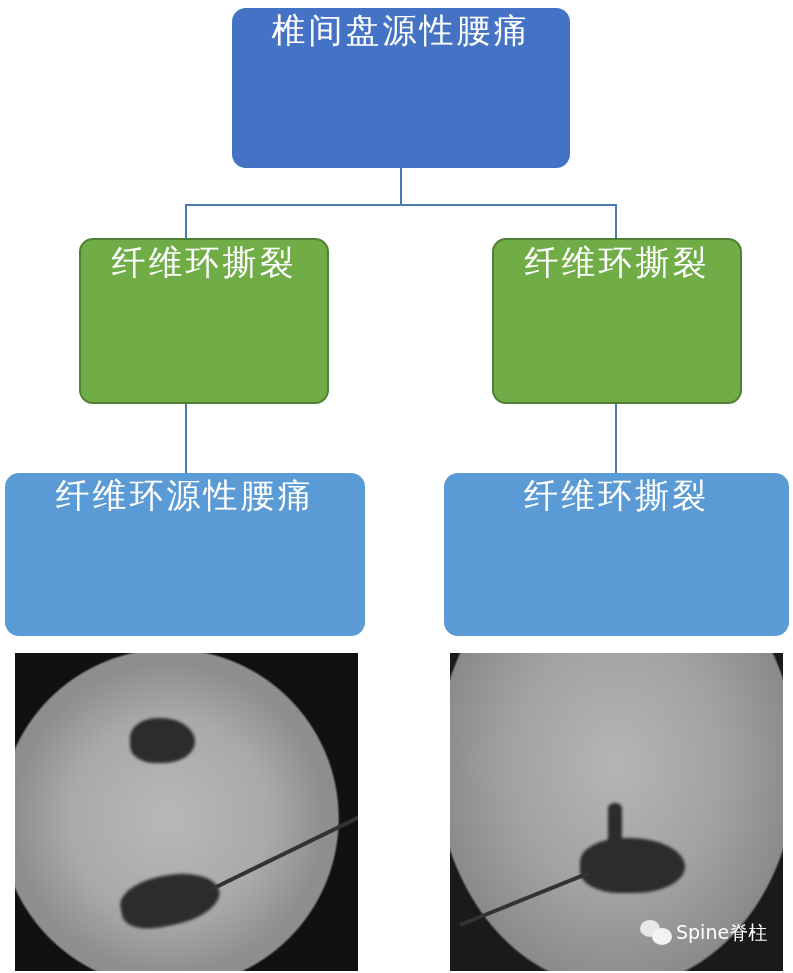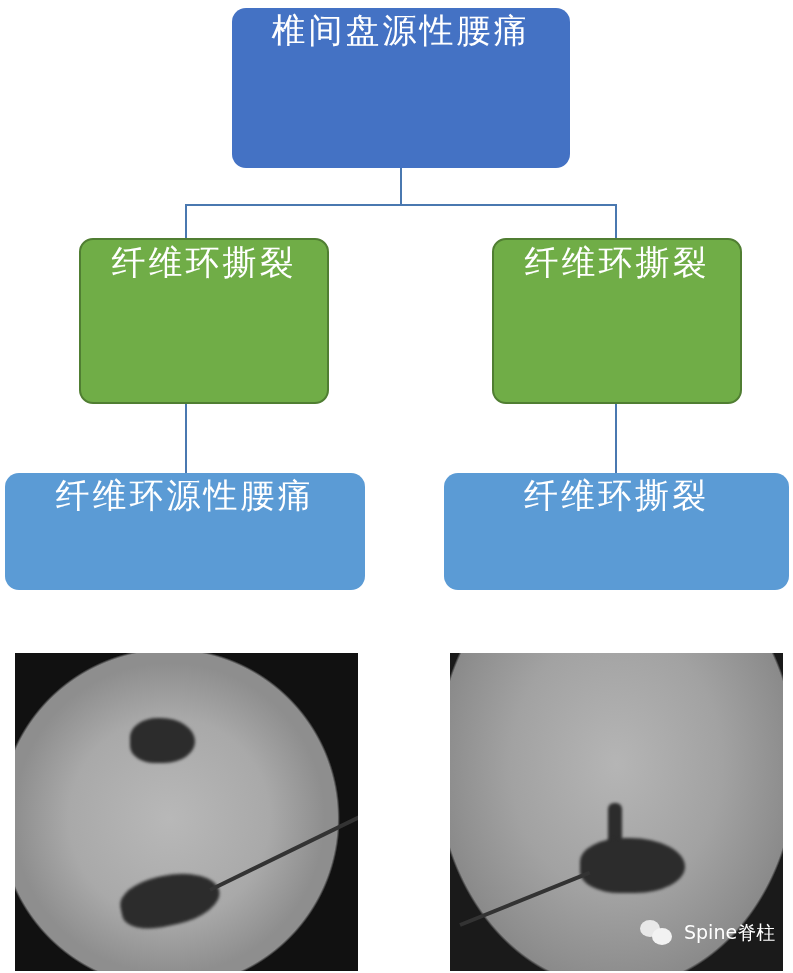--- a/index.html
+++ b/index.html
@@ -4,32 +4,32 @@
 <style>
   html, body { margin:0; padding:0; background:#ffffff; }
   body { width:793px; height:973px; position:relative; overflow:hidden;
          font-family: "DejaVu Serif", "Liberation Serif", serif; }
   .box { position:absolute; display:flex; align-items:flex-start; justify-content:center;
          color:#ffffff; border-radius:14px; box-sizing:border-box; letter-spacing:3px; }
   .root { left:232px; top:8px; width:338px; height:160px; background:#4472c4; font-size:34px; }
   .mid { top:238px; width:250px; height:166px; background:#70ad47; border:2px solid #507e32; font-size:34px; }
   .mid.l { left:79px; }
   .mid.r { left:492px; }
-  .leaf { top:473px; height:117px; background:#5b9bd5; font-size:34px; }
+  .leaf { top:473px; height:163px; background:#5b9bd5; font-size:34px; }
   .leaf.l { left:5px; width:360px; }
   .leaf.r { left:444px; width:345px; }
   .line { position:absolute; background:#4a78b0; }
   .xray { position:absolute; overflow:hidden; }
   .xray.l { left:15px; top:653px; width:343px; height:318px;
     background: radial-gradient(circle at 45% 52%, #b8b8b8 0%, #a9a9a9 40%, #8e8e8e 62%, #8e8e8e 67%, #111 68%); }
   .xray.r { left:450px; top:653px; width:333px; height:318px;
     background: radial-gradient(ellipse at 50% 35%, #b5b5b5 0%, #a2a2a2 45%, #8f8f8f 70%, #8a8a8a 76%, #1a1a1a 77%); }
   .blob { position:absolute; background:#2c2c2c; border-radius:45% 55% 50% 40%; filter:blur(1.5px); }
   .needle { position:absolute; height:4px; background:#333; transform-origin:left center; }
-  .watermark { position:absolute; left:640px; top:920px; display:flex; align-items:center; gap:10px;
+  .watermark { position:absolute; left:640px; top:920px; display:flex; align-items:center; gap:2px;
     color:#ffffff; font-family:"DejaVu Sans", sans-serif; font-size:19px; }
   .wm-icon { position:relative; width:34px; height:26px; }
   .bub { position:absolute; background:#e8e8e8; border-radius:50%; }
 </style>
 </head>
 <body>
 
 <div class="line" style="left:400px;top:168px;width:2px;height:37px;"></div>
 <div class="line" style="left:185px;top:204px;width:432px;height:2px;"></div>
 <div class="line" style="left:185px;top:204px;width:2px;height:35px;"></div>

